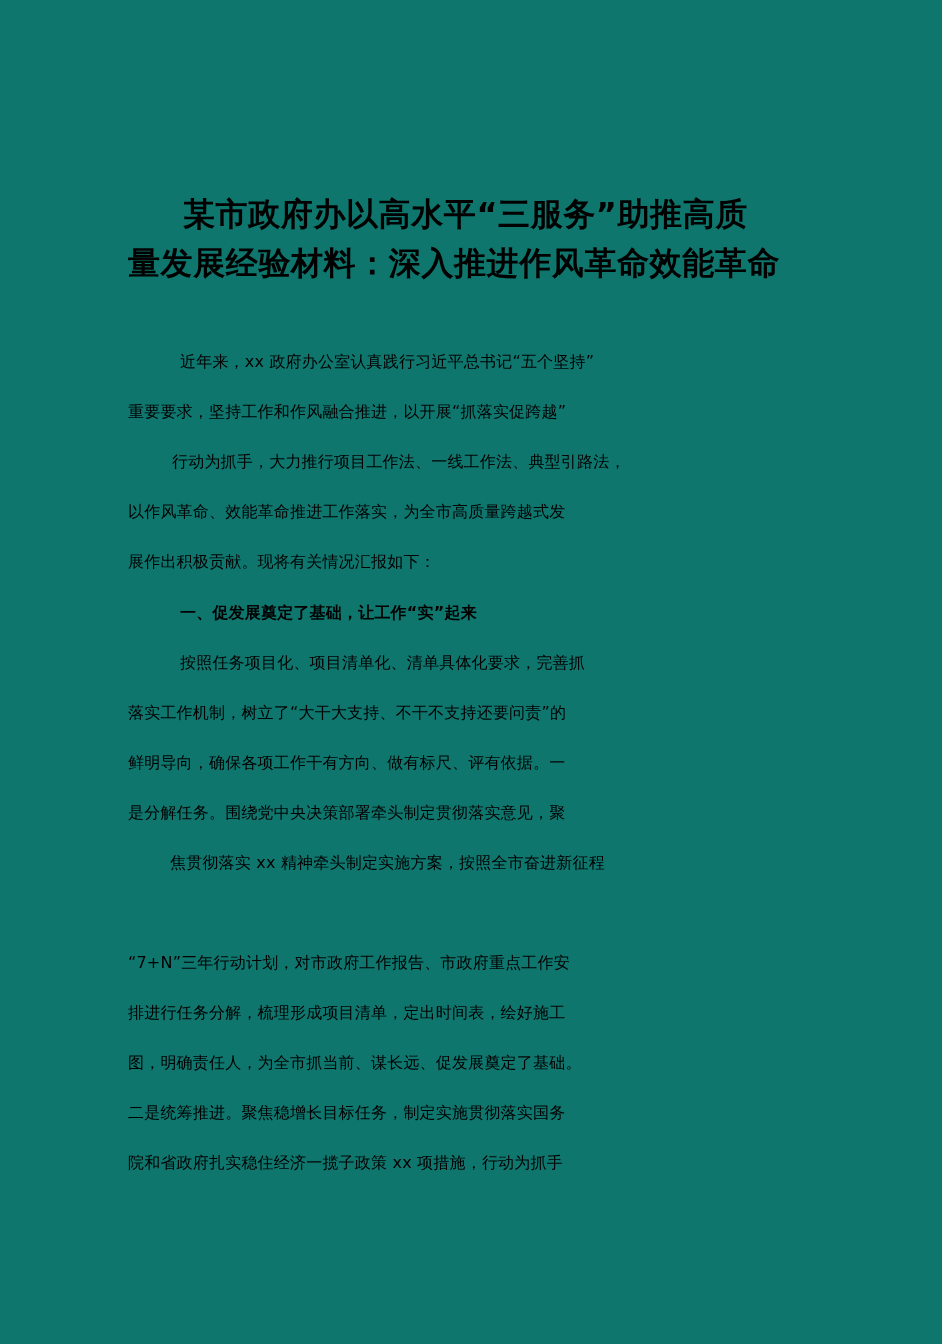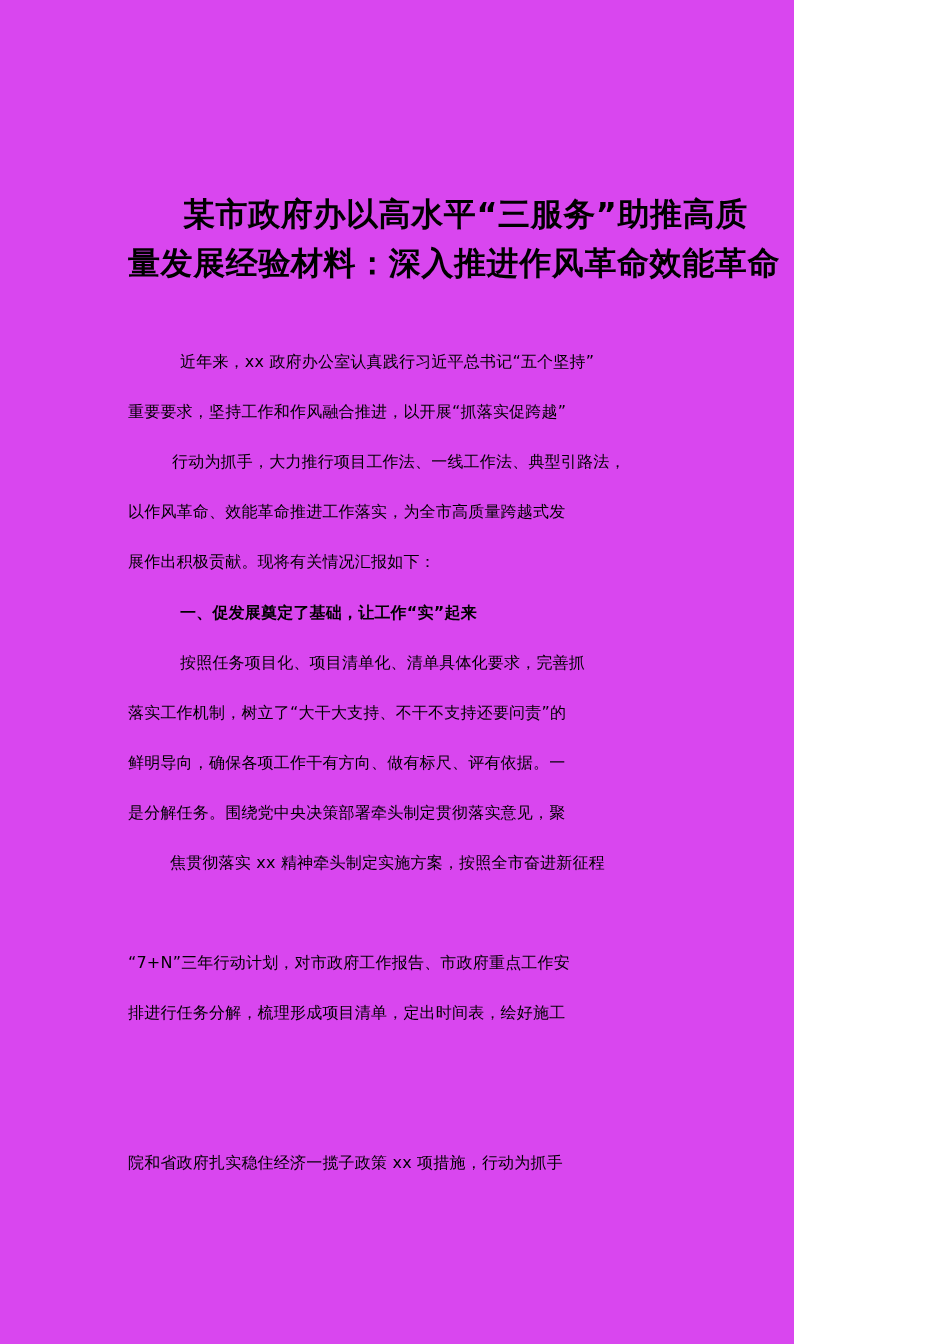--- a/index.html
+++ b/index.html
@@ -11,23 +11,23 @@
       width: 950px;
       height: 1344px;
       position: relative;
       overflow: hidden;
       color: #000000;
     }
     .page {
       position: absolute;
       left: 0;
       top: 0;
-      width: 794px;
+      width: 942px;
       height: 1344px;
-      background: #d946ef;
+      background: #0f766e;
     }
     .title-line {
       position: absolute;
       font-family: "DejaVu Sans", sans-serif;
       font-weight: bold;
       font-size: 32px;
       line-height: 40px;
       white-space: nowrap;
       letter-spacing: 0.6px;
     }
@@ -61,15 +61,17 @@
 
   <div class="body-line indent heading-line" style="top:596px;">一、促发展奠定了基础，让工作“实”起来</div>
 
   <div class="body-line indent" style="top:646px;">按照任务项目化、项目清单化、清单具体化要求，完善抓</div>
   <div class="body-line" style="top:696px;">落实工作机制，树立了“大干大支持、不干不支持还要问责”的</div>
   <div class="body-line" style="top:746px;">鲜明导向，确保各项工作干有方向、做有标尺、评有依据。一</div>
   <div class="body-line" style="top:796px;">是分解任务。围绕党中央决策部署牵头制定贯彻落实意见，聚</div>
   <div class="body-line" style="top:846px;margin-left:42px;">焦贯彻落实 xx 精神牵头制定实施方案，按照全市奋进新征程</div>
   <div class="body-line" style="top:946px;">“7+N”三年行动计划，对市政府工作报告、市政府重点工作安</div>
   <div class="body-line" style="top:996px;">排进行任务分解，梳理形成项目清单，定出时间表，绘好施工</div>
+  <div class="body-line" style="top:1046px;">图，明确责任人，为全市抓当前、谋长远、促发展奠定了基础。</div>
+  <div class="body-line" style="top:1096px;">二是统筹推进。聚焦稳增长目标任务，制定实施贯彻落实国务</div>
   <div class="body-line" style="top:1146px;">院和省政府扎实稳住经济一揽子政策 xx 项措施，行动为抓手</div>
 
 </div>
 
 </body></html>

